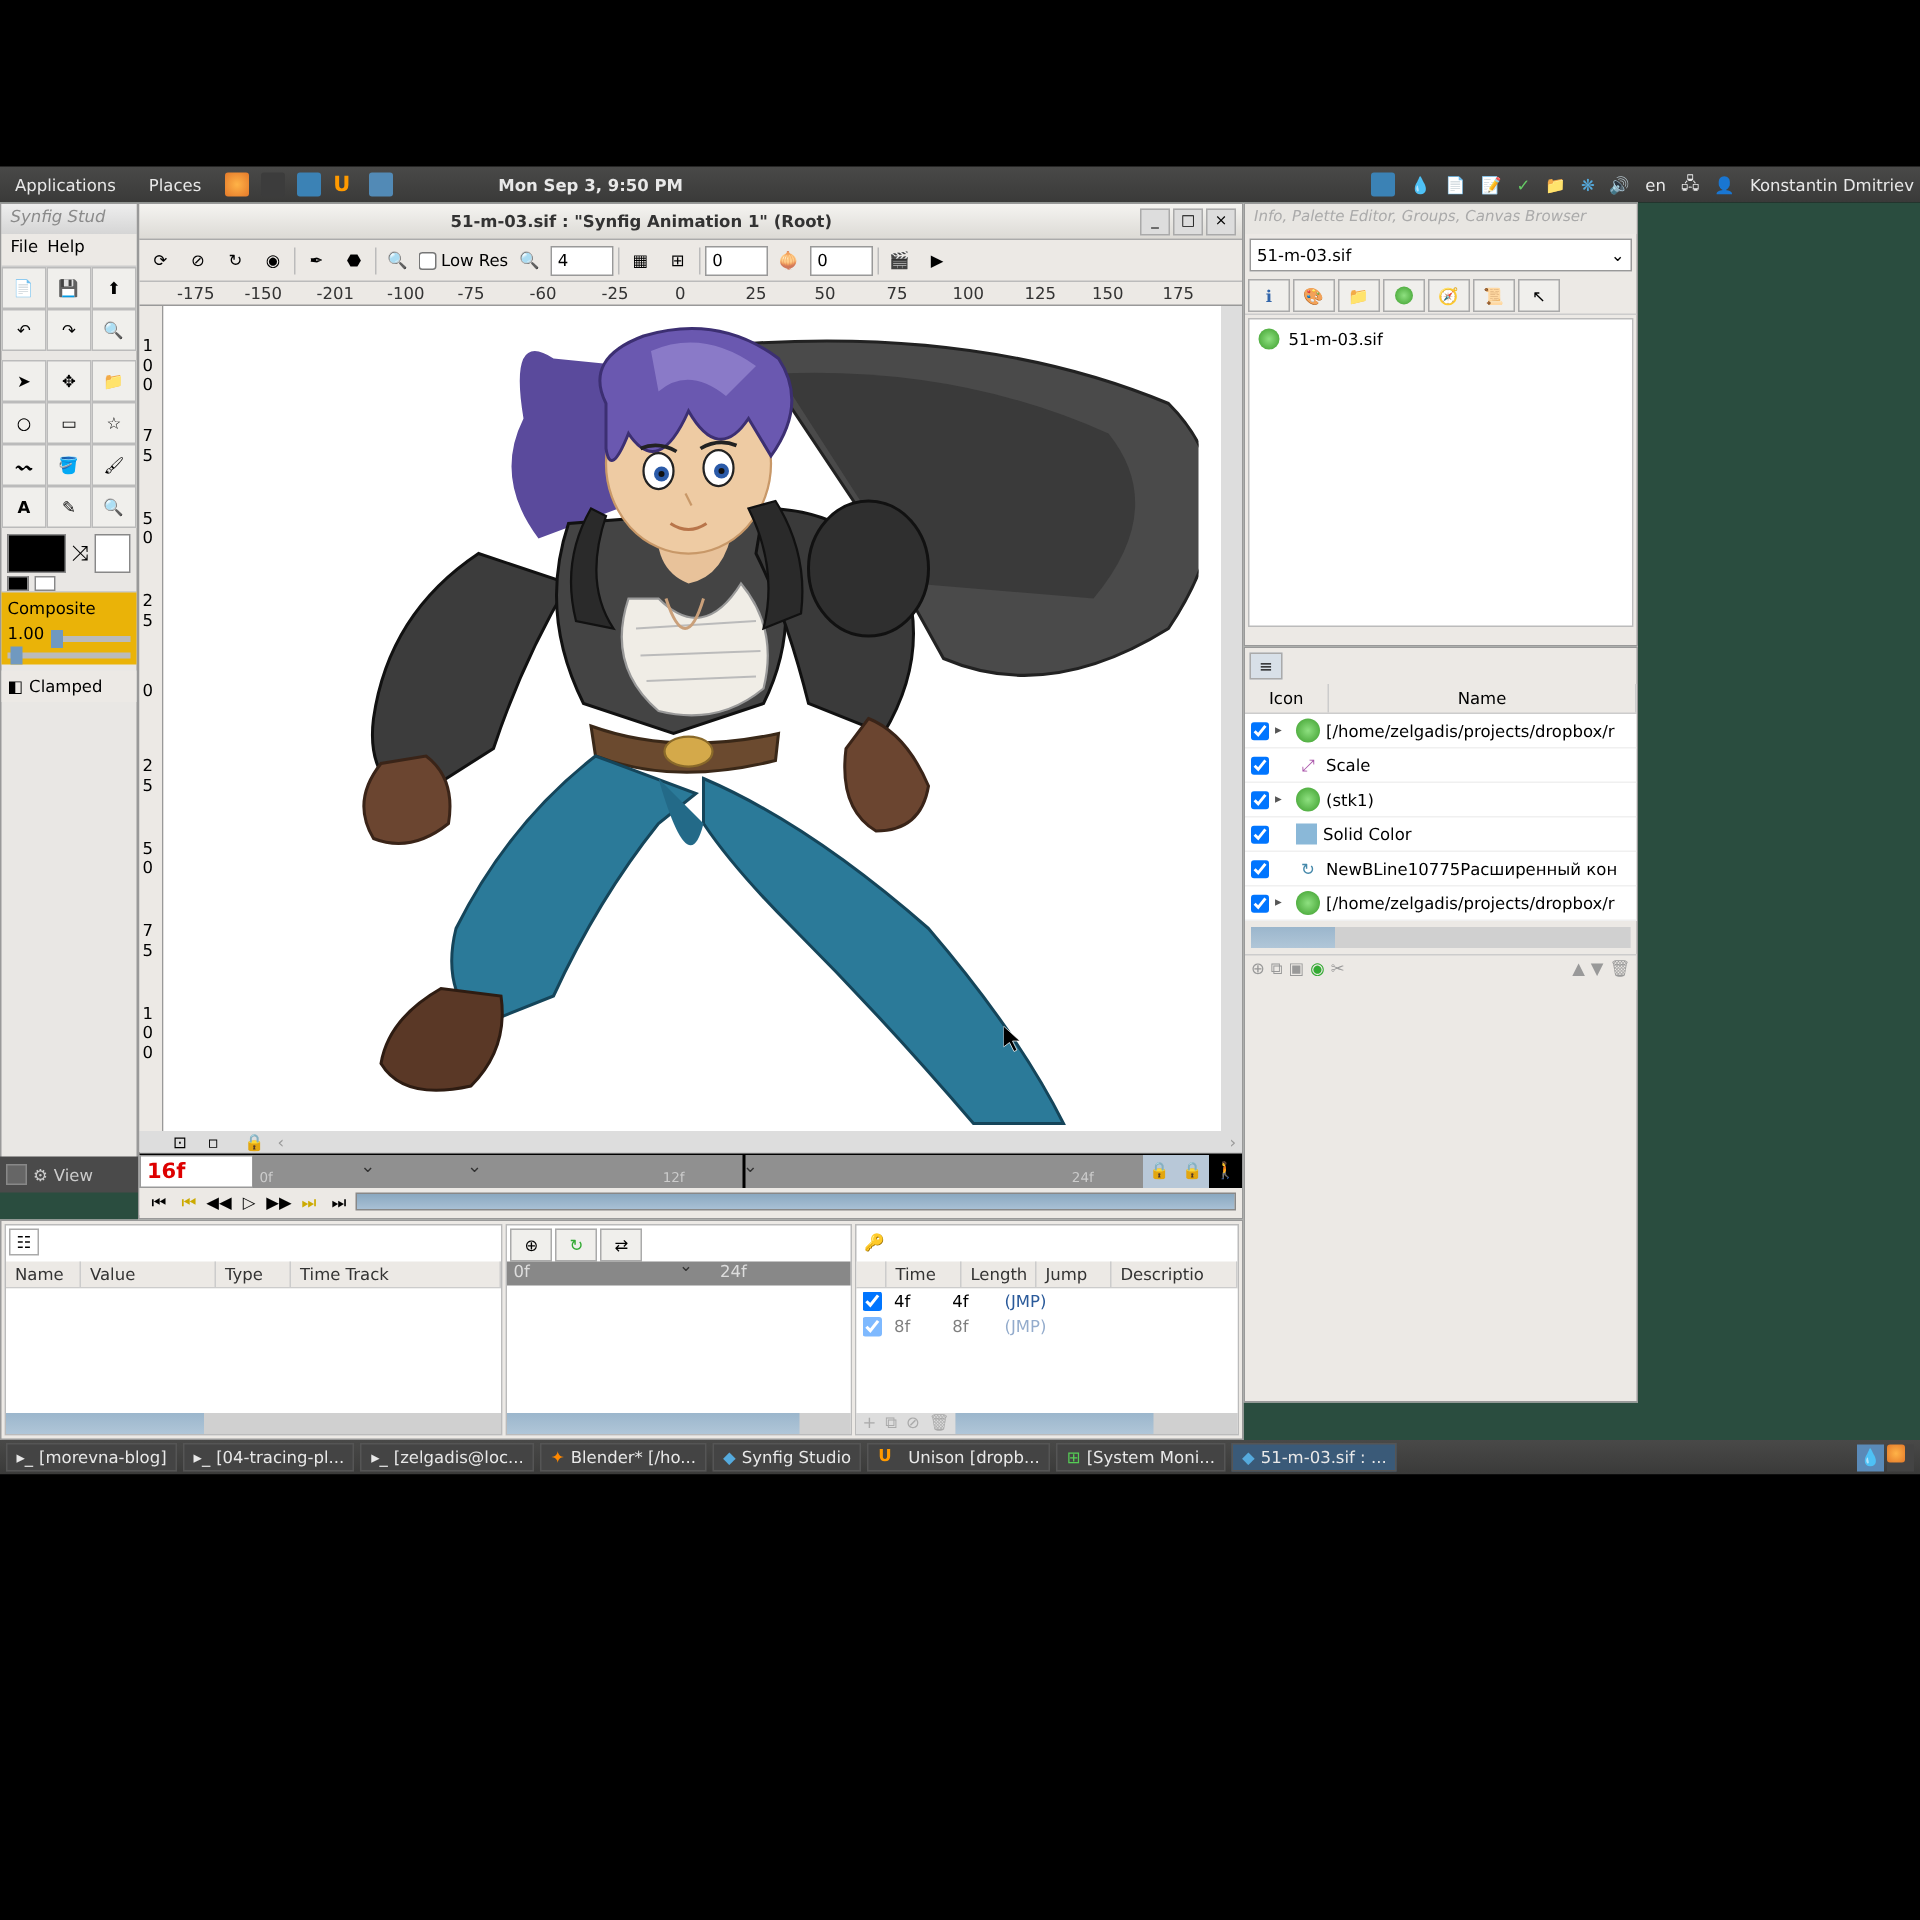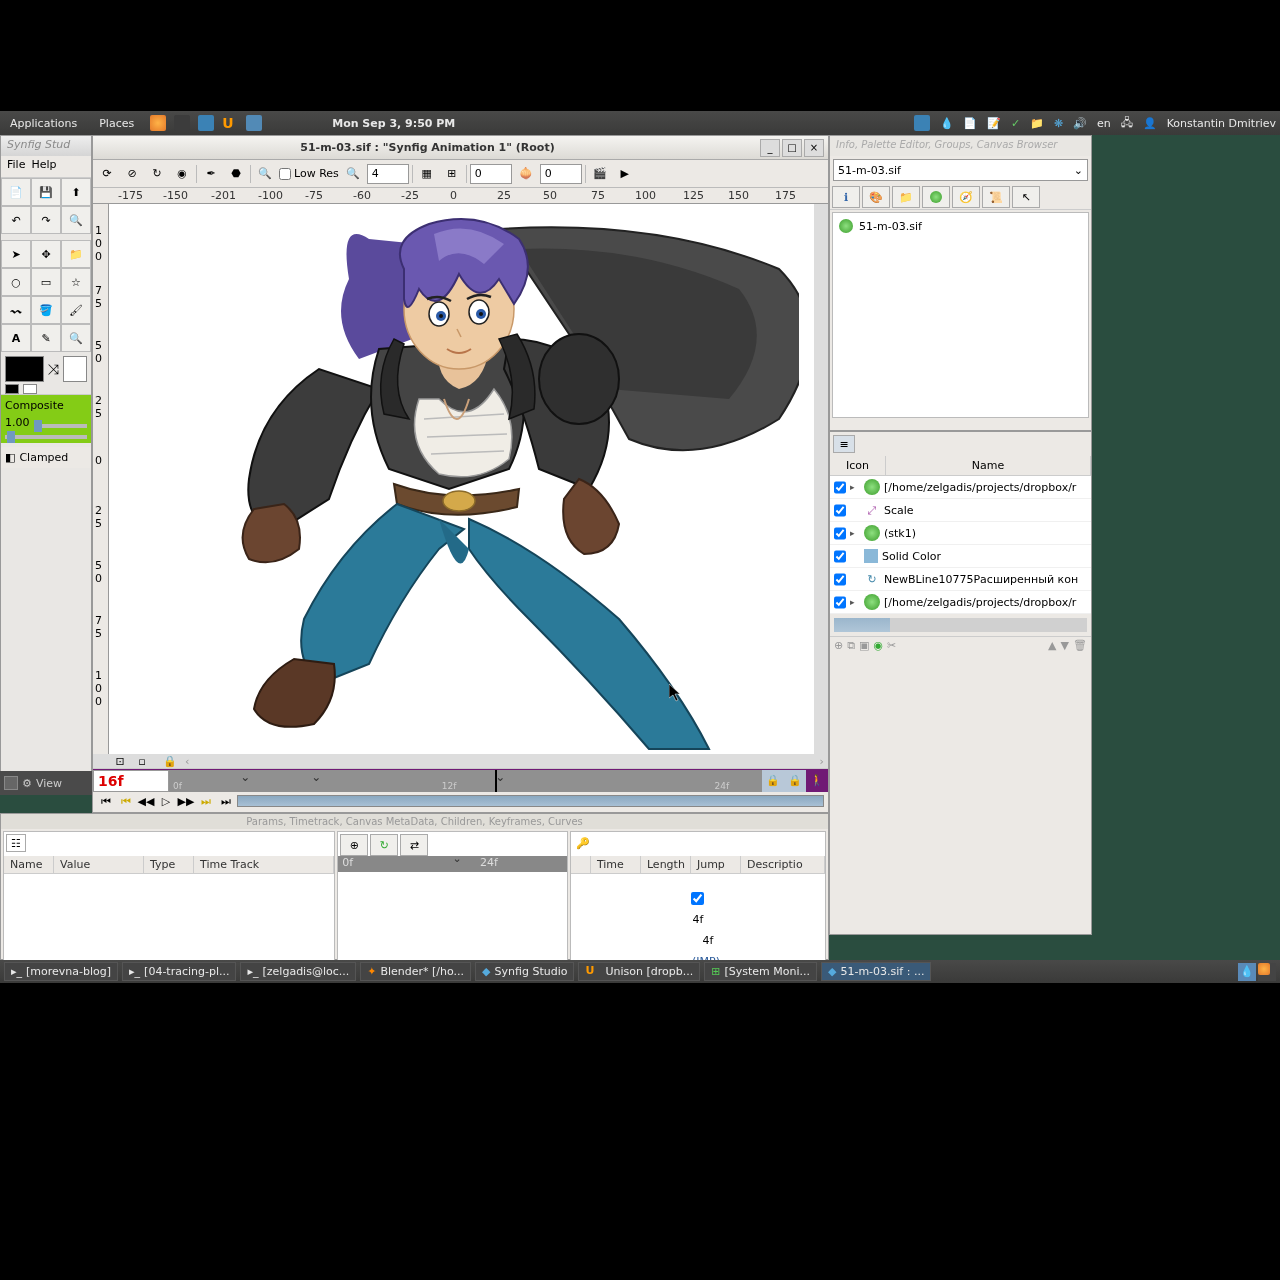--- a/index.html
+++ b/index.html
@@ -23,21 +23,21 @@
 .toolbox-title { height: 20px; background: linear-gradient(#eee, #d5d5d5); color: #8a8a8a; padding: 2px 6px; font-style: italic; }
 .toolbox-menu { height: 22px; background: #ece9e5; display: flex; gap: 6px; padding: 2px 6px; border-bottom: 1px solid #ccc; }
 .tb-row { display: flex; }
 .tb-btn { width: 30px; height: 28px; border: 1px solid #bbb; display: flex; align-items: center; justify-content: center; background: #f0efec; }
 .color-well { display: flex; gap: 4px; padding: 4px; align-items: center; }
 .c-black { width: 42px; height: 26px; background: #000; border: 1px solid #888; }
 .c-white { width: 26px; height: 26px; background: #fff; border: 1px solid #888; }
 .c-sw { font-size: 14px; }
 .small-pair { display: flex; gap: 4px; padding: 0 4px; margin-top: -2px; }
 .small-sw { width: 14px; height: 10px; border: 1px solid #888; }
-.composite { padding: 4px; border-top: 1px solid #ccc; background: #84cc16; }
+.composite { padding: 4px; border-top: 1px solid #ccc; background: #eab308; }
 .slider { height: 4px; background: #bbb; margin-top: 6px; position: relative; }
 .slider .thumb { position: absolute; width: 8px; height: 12px; background: #7099c0; top: -4px; }
 .clamped { padding: 4px; background: #ece9e5; display: flex; align-items: center; gap: 4px; margin-top: 4px; }
 .timeline-mini { height: 245px; background: #5a5a5a; position: relative; overflow: hidden; }
 .tm-block { position: absolute; background: #9a8cc0; border: 1px solid #766; width: 20px; height: 12px; }
 .tm-green { position: absolute; background: #58b94a; height: 12px; font-size: 8px; color: #003; padding: 0 2px; }
 
 .main-window { position: absolute; left: 92px; top: 0; width: 737px; height: 678px; background: #ece9e5; border: 1px solid #999; }
 .titlebar { height: 24px; background: linear-gradient(#f5f4f1, #dcdad5); display: flex; align-items: center; padding: 0 4px; border-bottom: 1px solid #aaa; }
 .title-text { flex: 1; text-align: center; font-weight: bold; color: #333; }
@@ -48,41 +48,41 @@
 .mt-chk { width: 12px; height: 12px; }
 .mt-num { width: 42px; height: 20px; background: #fff; border: 1px solid #999; padding: 2px 4px; display: inline-block; }
 .ruler-h { height: 16px; background: #ece9e5; border-bottom: 1px solid #999; position: relative; font-size: 8px; color: #333; }
 .ruler-h span { position: absolute; top: 1px; }
 .canvas-wrap { display: flex; height: 550px; }
 .ruler-v { width: 16px; background: #ece9e5; border-right: 1px solid #999; position: relative; font-size: 8px; }
 .ruler-v span { position: absolute; left: 2px; writing-mode: horizontal-tb; }
 .canvas { flex: 1; background: #fff; position: relative; overflow: hidden; }
 .canvas .drawing { position: absolute; left: 30px; top: -15px; width: 660px; height: 570px; }
 .scroll-h { height: 14px; background: #ddd; display: flex; align-items: center; }
-.frame-bar { height: 24px; display: flex; align-items: center; background: #701a75; border-top: 1px solid #ccc; }
+.frame-bar { height: 24px; display: flex; align-items: center; background: #000000; border-top: 1px solid #ccc; }
 .frame-input { width: 76px; height: 22px; background: #fff; border: 1px solid #999; color: #d00; font-weight: bold; padding: 2px 4px; font-size: 14px; }
 .frame-track { flex: 1; height: 22px; background: #909090; position: relative; }
 .frame-track .lbl { position: absolute; bottom: 1px; font-size: 9px; color: #ccc; }
 .frame-track .kf { position: absolute; top: 0; font-size: 12px; color: #333; }
 .playback { height: 18px; display: flex; align-items: center; gap: 2px; padding: 2px 4px; background: #ece9e5; }
 .pb-btn { width: 18px; height: 14px; display: flex; align-items: center; justify-content: center; }
 .prog-bar { flex: 1; height: 12px; background: linear-gradient(#8aa8c0, #a8c0d5); border: 1px solid #888; }
 
 .panels-bottom { position: absolute; left: 0; top: 678px; width: 829px; height: 147px; background: #ece9e5; border: 1px solid #999; display: flex; flex-direction: column; }
 .panel-tabs { height: 18px; background: #e0ded8; color: #999; font-size: 10px; padding: 2px 8px; text-align: center; position: relative; }
 .panel-body { flex: 1; display: flex; gap: 2px; padding: 2px; }
 .panel-col { background: #fff; border: 1px solid #bbb; display: flex; flex-direction: column; }
 .panel-col .hdr { display: flex; background: #ece9e5; border-bottom: 1px solid #ccc; height: 18px; }
 .panel-col .hdr div { padding: 2px 6px; border-right: 1px solid #ccc; font-size: 11px; color: #333; }
 .panel-col .content { flex: 1; background: #fff; }
 .panel-col .hsb { height: 14px; background: #ddd; display: flex; }
 .sb-track { flex: 1; background: #d0d0d0; position: relative; }
 .sb-thumb { position: absolute; height: 100%; background: linear-gradient(#9bb6cc, #b0c6d8); }
 .mini-tb { height: 24px; display: flex; gap: 2px; padding: 2px; }
-.kf-row { display: flex; padding: 18px 4px; gap: 8px; align-items: center; font-size: 11px; flex-direction: column; }
+.kf-row { display: flex; padding: 2px 4px; gap: 8px; align-items: center; font-size: 11px; }
 .jmp { color: #2a5a9a; }
 
 .right-panel1 { position: absolute; left: 829px; top: 0; width: 263px; height: 296px; background: #ece9e5; border: 1px solid #999; }
 .rp-title { height: 20px; color: #aaa; font-size: 10px; padding: 3px 6px; font-style: italic; background: #e8e6e2; }
 .rp-combo { margin: 3px; height: 22px; background: #fff; border: 1px solid #999; display: flex; align-items: center; padding: 0 4px; }
 .rp-icons { height: 26px; display: flex; gap: 2px; padding: 2px; border-bottom: 1px solid #ccc; }
 .rp-tab { width: 28px; height: 22px; border: 1px solid #aaa; display: flex; align-items: center; justify-content: center; background: #f0efec; }
 .rp-list { flex: 1; background: #fff; margin: 2px; border: 1px solid #bbb; padding: 4px; }
 .rp-item { display: flex; align-items: center; gap: 6px; padding: 2px; }
 .ball { width: 14px; height: 14px; border-radius: 50%; background: radial-gradient(#8ee080, #3a9c2a); }
@@ -368,21 +368,20 @@
     <div class="pb-btn">◀◀</div>
     <div class="pb-btn">▷</div>
     <div class="pb-btn">▶▶</div>
     <div class="pb-btn" style="color:#ca0">⏭</div>
     <div class="pb-btn">⏭</div>
     <div class="prog-bar"></div>
   </div>
 </div>
 
 <div class="panels-bottom">
-  <div class="panel-tabs">Params, Timetrack, Canvas MetaData, Children, Keyframes, Curves</div>
   <div class="panel-body">
     <div class="panel-col" style="flex:1.3">
       <div style="height:24px;display:flex;padding:2px">
             <div style="width:20px;height:18px;border:1px solid #aaa;display:flex;align-items:center;justify-content:center">☷</div>
           </div>
       <div class="hdr">
         <div style="width:50px">Name</div>
         <div style="width:90px">Value</div>
         <div style="width:50px">Type</div>
         <div style="flex:1">Time Track</div>

